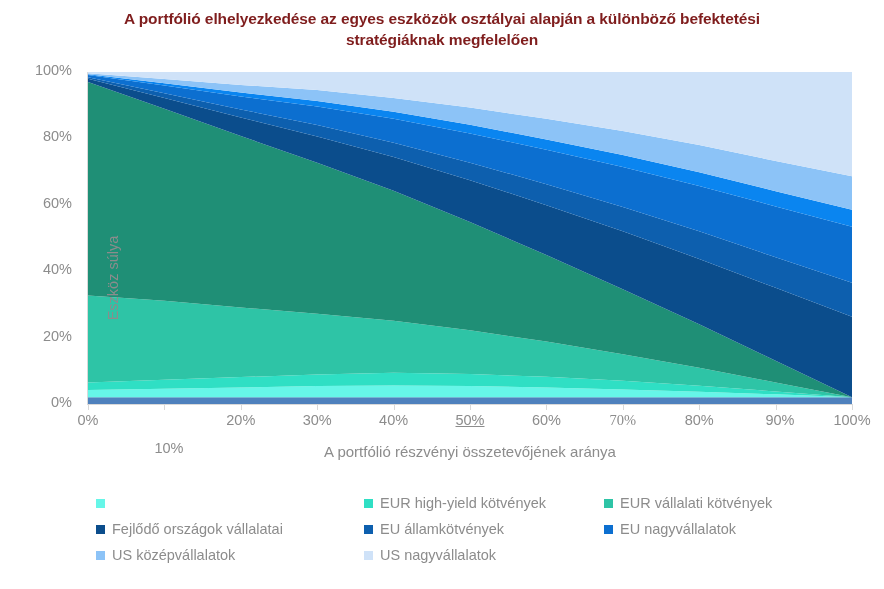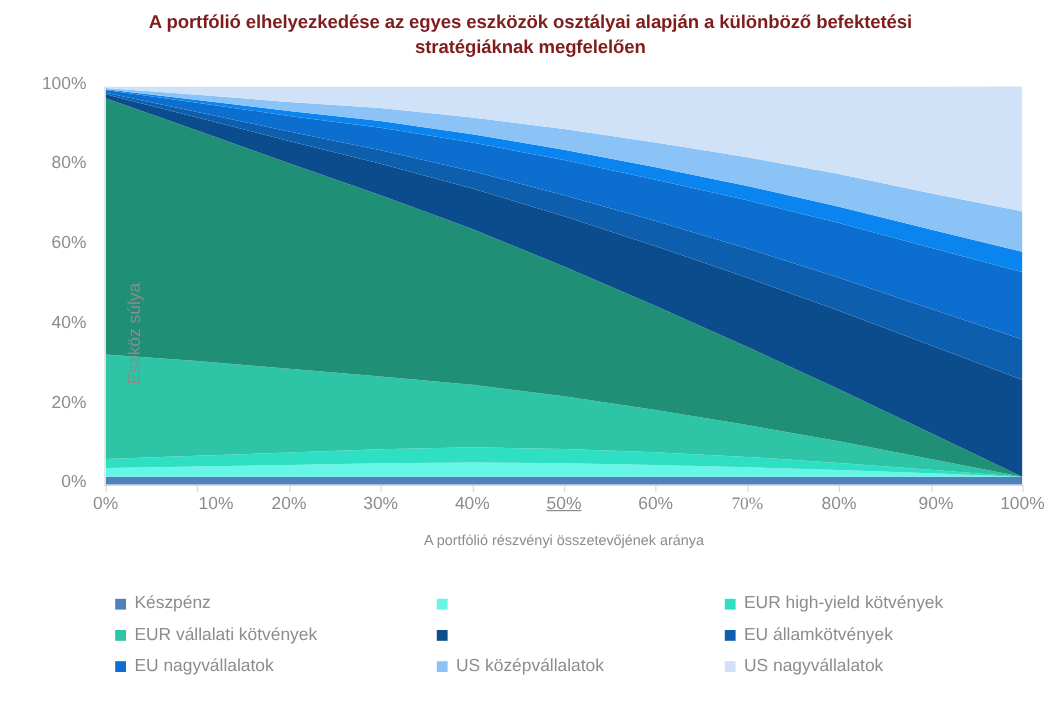--- a/index.html
+++ b/index.html
@@ -69,21 +69,21 @@
     font-size:14.5px;
     transform:rotate(-90deg);
     transform-origin:center center;
     white-space:nowrap;
   }
   .x-axis-title{
     position:absolute;
     left:88px; top:443px; width:764px;
     text-align:center;
     color:#8c8c8c;
-    font-size:12px;
+    font-size:15px;
   }
 
   
   .legend{
     position:absolute;
     left:96px; top:490px;
     width:780px;
     display:grid;
     grid-template-columns:268px 240px 262px;
     grid-auto-rows:26px;
@@ -137,21 +137,21 @@
       <div class="y-tick-label" style="top: 327.6px;">20%</div>
       <div class="y-tick-label" style="top: 261.2px;">40%</div>
       <div class="y-tick-label" style="top: 194.8px;">60%</div>
       <div class="y-tick-label" style="top: 128.4px;">80%</div>
       <div class="y-tick-label" style="top: 62px;">100%</div>
     </div>
   <div id="x-ticks">
       <div class="tick-mark" style="left: 88px;"></div>
       <div class="x-tick-label" style="left: 88px;">0%</div>
       <div class="tick-mark" style="left: 164.4px;"></div>
-      <div class="x-tick-label" style="left: 180px;">10%</div>
+      <div class="x-tick-label" style="left: 169px; margin-top: 28px;">10%</div>
       <div class="tick-mark" style="left: 240.8px;"></div>
       <div class="x-tick-label" style="left: 240.8px;">20%</div>
       <div class="tick-mark" style="left: 317.2px;"></div>
       <div class="x-tick-label" style="left: 317.2px; text-align: right;">30%</div>
       <div class="tick-mark" style="left: 393.6px;"></div>
       <div class="x-tick-label" style="left: 393.6px;">40%</div>
       <div class="tick-mark" style="left: 470px;"></div>
       <div class="x-tick-label" style="left: 470px; text-decoration: underline;">50%</div>
       <div class="tick-mark" style="left: 546.4px;"></div>
       <div class="x-tick-label" style="left: 546.4px;">60%</div>
@@ -162,36 +162,33 @@
       <div class="tick-mark" style="left: 775.6px;"></div>
       <div class="x-tick-label" style="left: 780px;">90%</div>
       <div class="tick-mark" style="left: 852px;"></div>
       <div class="x-tick-label" style="left: 852px;">100%</div>
     </div>
 
   <div class="x-axis-title">A portfólió részvényi összetevőjének aránya</div>
 
   <div class="legend" id="legend">
       <div class="legend-item">
-        <span class="legend-swatch" style="background: rgb(79, 129, 189);"></span>
-        <span class="legend-label">Készpénz</span>
-      </div>
-      <div class="legend-item">
         <span class="legend-swatch" style="background: rgb(102, 246, 232);"></span>
       </div>
       <div class="legend-item">
         <span class="legend-swatch" style="background: rgb(47, 223, 196);"></span>
         <span class="legend-label">EUR high-yield kötvények</span>
       </div>
       <div class="legend-item">
         <span class="legend-swatch" style="background: rgb(46, 196, 166);"></span>
         <span class="legend-label">EUR vállalati kötvények</span>
       </div>
       <div class="legend-item">
         <span class="legend-swatch" style="background: rgb(11, 77, 140);"></span>
+        <span class="legend-label">Fejlődő országok vállalatai</span>
       </div>
       <div class="legend-item">
         <span class="legend-swatch" style="background: rgb(13, 95, 174);"></span>
         <span class="legend-label">EU államkötvények</span>
       </div>
       <div class="legend-item">
         <span class="legend-swatch" style="background: rgb(12, 111, 208);"></span>
         <span class="legend-label">EU nagyvállalatok</span>
       </div>
       <div class="legend-item">

